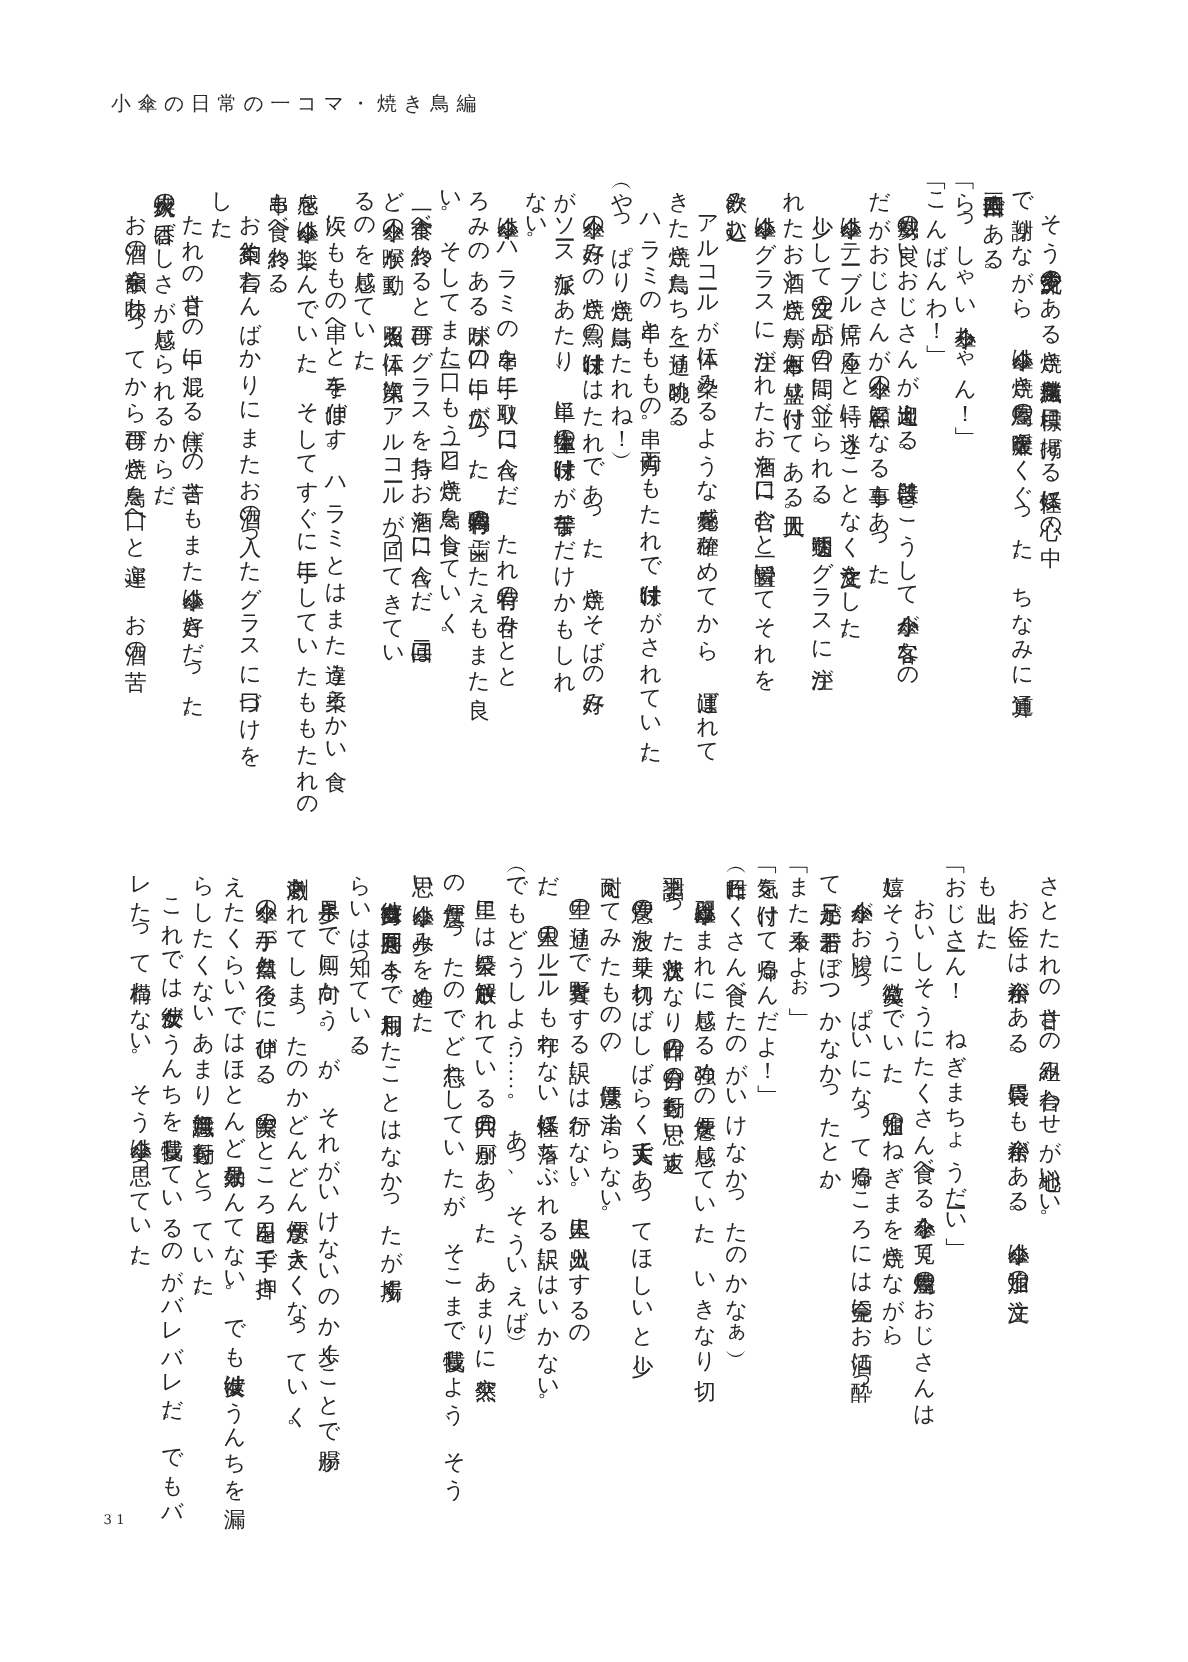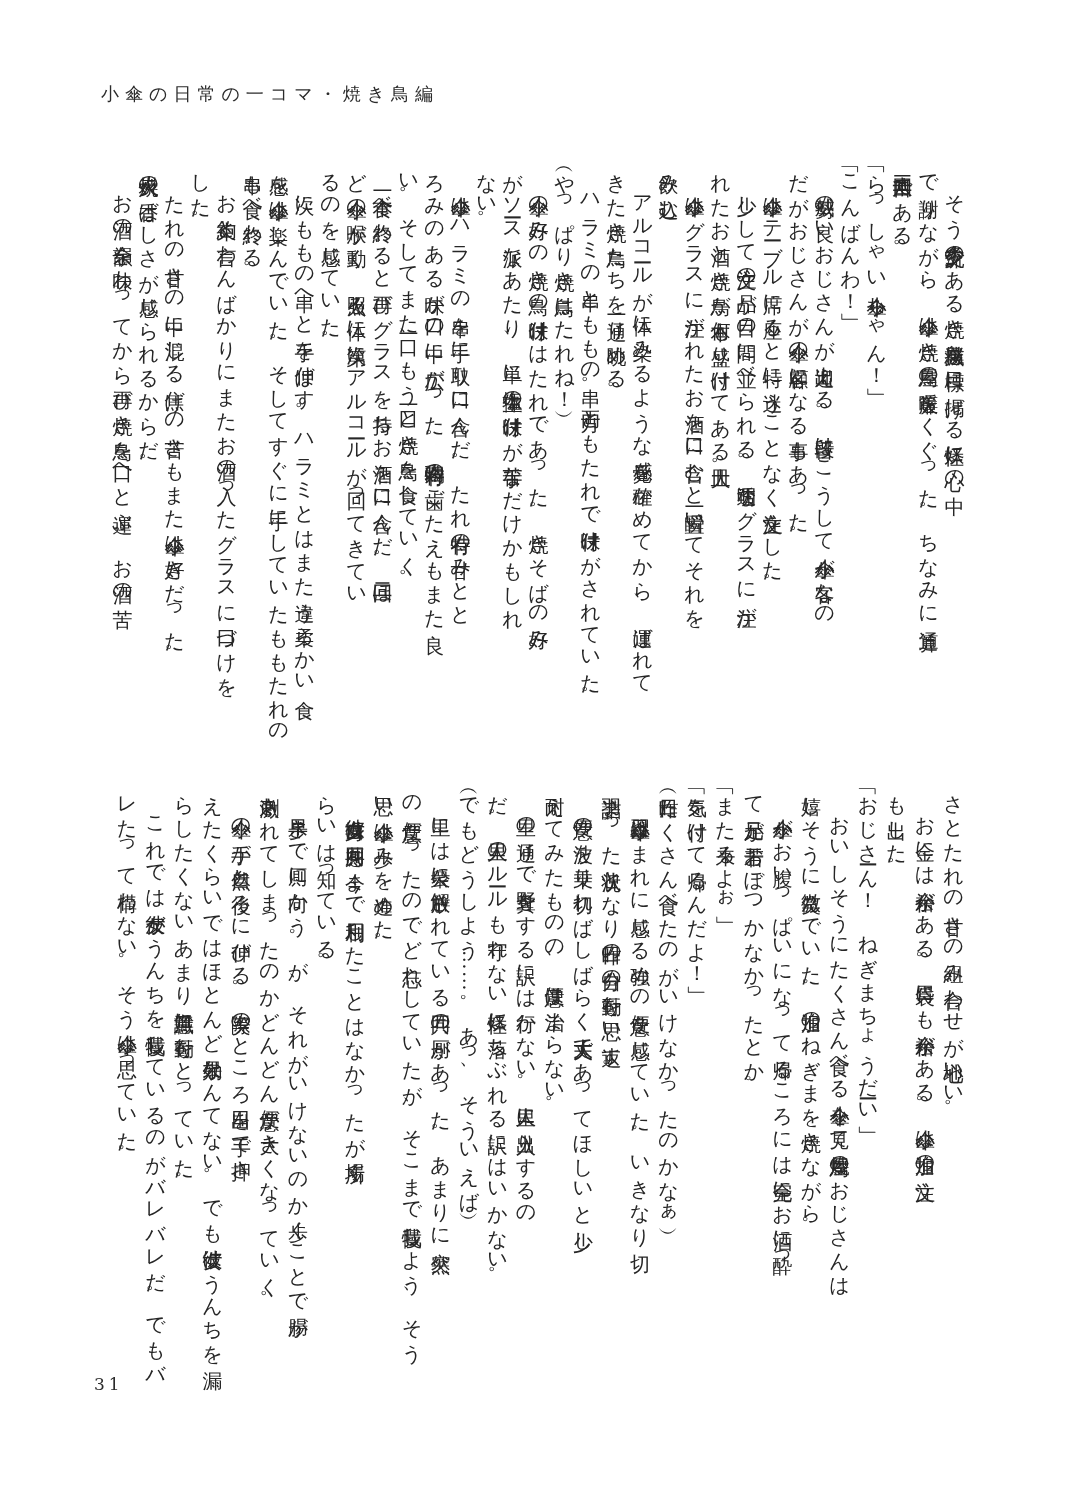--- a/index.html
+++ b/index.html
@@ -39,21 +39,21 @@
     padding: 0;
   }
   .vblock-upper { top: 160px; height: 622px; }
   .vblock-lower { top: 782px; height: 624px; }
   .vblock-upper .tline { line-height: 26px; }
   .vblock-lower .tline { line-height: 28.5px; }
   .page-number {
     position: absolute;
     left: 94px;
     top: 1374px;
-    font-size: 17px;
+    font-size: 12px;
     letter-spacing: 4px;
     color: #2b2b2b;
     font-family: "DejaVu Serif", "Liberation Serif", serif;
   }
 </style>
 </head>
 <body>
 
 <div id="page">
   <div class="doc-title">小傘の日常の一コマ・焼き鳥編</div>

